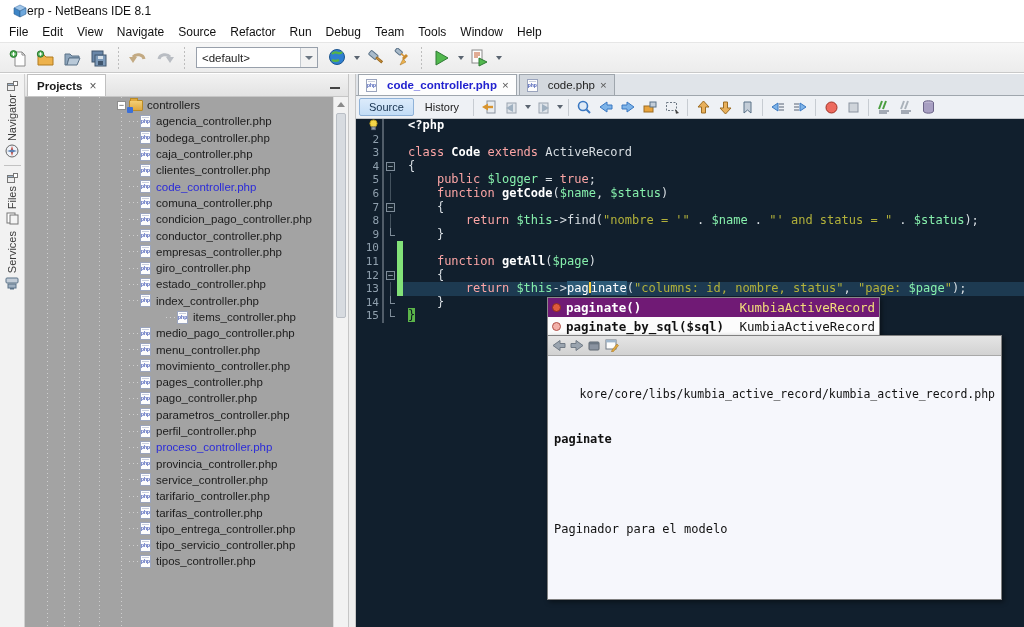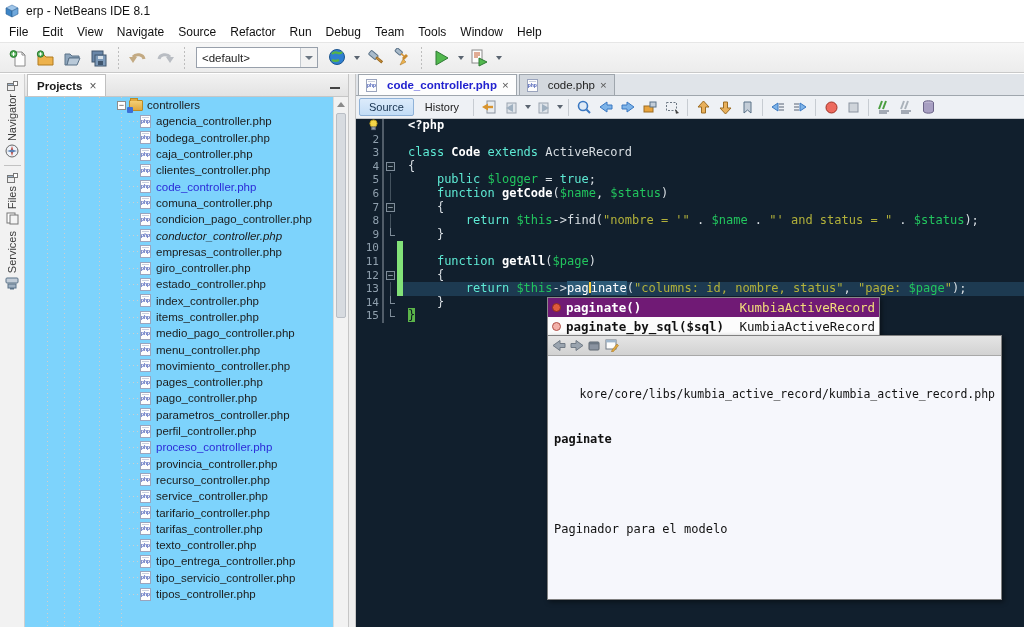--- a/index.html
+++ b/index.html
@@ -1,21 +1,21 @@
 <!DOCTYPE html>
 <html><head>
 <meta charset="utf-8">
 <style>
   *{margin:0;padding:0;box-sizing:border-box}
   html,body{width:1024px;height:627px;overflow:hidden}
   body{font-family:"Liberation Sans",sans-serif;background:#fff;position:relative;font-size:12px;color:#1a1a1a}
   #app{position:absolute;inset:0;background:#fff}
 
   
-  .titlebar{height:22px;display:flex;align-items:center;gap:7px;padding-left:5px;background:#fff}
+  .titlebar{height:22px;display:flex;align-items:center;gap:0;padding-left:13px;background:#fff}
   .titlebar .ttl{font-size:12px;color:#111}
   .menubar{height:20px;display:flex;align-items:center;padding-left:2px;background:#fff}
   .menubar .mi{padding:2px 7px;font-size:12px;color:#111;cursor:default}
   .toolbar{height:31px;background:linear-gradient(#f7f7f7,#ececec);border-top:1px solid #e6e6e6;border-bottom:1px solid #c9c9c9;display:flex;align-items:center;padding-left:6px;gap:3px}
   .tbtn{width:24px;height:24px;display:flex;align-items:center;justify-content:center;border:1px solid transparent;border-radius:2px}
   .tsep{width:1px;height:22px;margin:0 4px;background:repeating-linear-gradient(#bdbdbd 0 2px,transparent 2px 4px)}
   .caret-d{width:0;height:0;border-left:3px solid transparent;border-right:3px solid transparent;border-top:4px solid #5a6470;margin-left:2px}
   .combo{display:flex;align-items:center;height:21px;width:122px;background:#fff;border:1px solid #98a0ab;margin:0 4px}
   .combo .cval{flex:1;padding:0 5px;font-size:11.5px;color:#222;white-space:nowrap;overflow:hidden}
   .combo .cbtn{width:17px;height:100%;border-left:1px solid #c4c9cf;background:#f2f2f2;display:flex;align-items:center;justify-content:center}
@@ -24,21 +24,21 @@
   
   .main{position:absolute;top:74px;left:0;right:0;bottom:0;display:flex}
 
   
   .rail{width:25px;background:#f2f2f2;border-right:1px solid #cfcfcf;display:flex;flex-direction:column;align-items:center;padding-top:4px}
   .rail-group{display:flex;flex-direction:column;align-items:center;gap:3px;padding:3px 0}
   .rail-label{writing-mode:vertical-rl;transform:rotate(180deg);font-size:11px;color:#3c3c3c}
   .rail-sep{width:17px;height:1px;background:#c2c2c2;margin:4px 0}
 
   
-  .projects{width:324px;background:#7dd3fc;border-right:1px solid #c6c6c6;display:flex;flex-direction:column}
+  .projects{width:324px;background:#a3a3a3;border-right:1px solid #c6c6c6;display:flex;flex-direction:column}
   .projhead{height:23px;background:linear-gradient(#f2f2f2,#e3e3e3);border-bottom:1px solid #c6c6c6;display:flex;align-items:flex-end}
   .projtab{height:22px;display:flex;align-items:center;gap:7px;background:#fff;border:1px solid #c0c0c0;border-bottom:none;padding:0 9px;margin-left:2px;font-weight:bold;font-size:11.5px}
   .projtab .x{color:#555;font-weight:normal;font-size:12px}
   .projmin{margin-left:auto;margin-right:8px;margin-bottom:7px;width:10px;height:2px;background:#444}
   .treewrap{flex:1;position:relative;overflow:hidden}
   .guide{position:absolute;top:0;bottom:0;width:1px;background:repeating-linear-gradient(#cfcfcf 0 1px,transparent 1px 4px)}
   .tree{position:absolute;top:0;left:0;right:15px;font-size:11.5px;color:#1c1c1c}
   .trow{height:16.3px;display:flex;align-items:center;white-space:nowrap}
   .trow.hl{color:#2b2bd8}
   .dash{width:9px;height:1px;background:repeating-linear-gradient(90deg,#cfcfcf 0 1px,transparent 1px 4px);margin-right:2px}
@@ -74,24 +74,24 @@
   .gut{width:26px;flex:none;text-align:right;padding-right:3px;color:#90a0ae;font-size:11px}
   .gsep{width:2px;flex:none;background:#515d69}
   .fold{width:13px;flex:none;position:relative;display:flex;align-items:center;justify-content:center}
   .foldbox{width:9px;height:9px;border:1px solid #7e8c99;color:#aab6c1;font-size:9px;line-height:6px;text-align:center;background:#16242f}
   .foldline{position:absolute;left:6px;top:0;bottom:0;width:1px;background:#44525e}
   .foldend{position:absolute;left:6px;top:0;height:8px;width:5px;border-left:1px solid #7e8c99;border-bottom:1px solid #7e8c99}
   .gbar{width:6px;flex:none}
   .gbar.on{background:#82e178}
   .src{flex:1;white-space:pre;padding-left:5px;color:#d8dee3}
   .cl.cur .src{background:#1d3a51}
-  .tk-k{color:#5eead4}
+  .tk-k{color:#fca5a5}
   .tk-i{color:#fff;font-weight:bold}
   .tk-p{color:#d8dee3}
-  .tk-v{color:#22c55e}
+  .tk-v{color:#86efac}
   .tk-s{color:#b2b13a}
   .tk-hw{background:#2c5a77;color:#fff}
   .tk-gb{background:#5cb54a;color:#0b1822}
   .caret{display:inline-block;width:2px;height:11px;background:#ffd23e;vertical-align:-1px}
 
   
   .completion{position:absolute;left:191px;top:178px;width:333px;background:#fcfcfc;border:1px solid #8a8a8a;font-family:"DejaVu Sans Mono",monospace;font-size:12.5px;box-shadow:2px 2px 4px rgba(0,0,0,.4)}
   .crow{height:19px;display:flex;align-items:center;gap:5px;padding:0 4px;color:#111}
   .crow.sel{background:#701a75;color:#fff}
   .crow .cname{font-weight:bold;white-space:nowrap}
@@ -334,21 +334,21 @@
             <div class="trow" style="padding-left: 104px;">
               <span class="dash"></span>
               <span class="phpfile"></span>
               <span>comuna_controller.php</span>
             </div>
             <div class="trow" style="padding-left: 104px;">
               <span class="dash"></span>
               <span class="phpfile"></span>
               <span>condicion_pago_controller.php</span>
             </div>
-            <div class="trow" style="padding-left: 104px; font-style: italic;">
+            <div class="trow" style="padding-left: 104px;">
               <span class="dash"></span>
               <span class="phpfile"></span>
               <span>conductor_controller.php</span>
             </div>
             <div class="trow" style="padding-left: 104px;">
               <span class="dash"></span>
               <span class="phpfile"></span>
               <span>empresas_controller.php</span>
             </div>
             <div class="trow" style="padding-left: 104px;">
@@ -359,21 +359,21 @@
             <div class="trow" style="padding-left: 104px;">
               <span class="dash"></span>
               <span class="phpfile"></span>
               <span>estado_controller.php</span>
             </div>
             <div class="trow" style="padding-left: 104px;">
               <span class="dash"></span>
               <span class="phpfile"></span>
               <span>index_controller.php</span>
             </div>
-            <div class="trow" style="padding-left: 104px;">
+            <div class="trow" style="padding-left: 104px; justify-content: center;">
               <span class="dash"></span>
               <span class="phpfile"></span>
               <span>items_controller.php</span>
             </div>
             <div class="trow" style="padding-left: 104px;">
               <span class="dash"></span>
               <span class="phpfile"></span>
               <span>medio_pago_controller.php</span>
             </div>
             <div class="trow" style="padding-left: 104px;">
@@ -412,41 +412,31 @@
               <span>proceso_controller.php</span>
             </div>
             <div class="trow" style="padding-left: 104px;">
               <span class="dash"></span>
               <span class="phpfile"></span>
               <span>provincia_controller.php</span>
             </div>
             <div class="trow" style="padding-left: 104px;">
               <span class="dash"></span>
               <span class="phpfile"></span>
-              <span>recurso_controller.php</span>
-            </div>
-            <div class="trow" style="padding-left: 104px;">
-              <span class="dash"></span>
-              <span class="phpfile"></span>
               <span>service_controller.php</span>
             </div>
             <div class="trow" style="padding-left: 104px;">
               <span class="dash"></span>
               <span class="phpfile"></span>
               <span>tarifario_controller.php</span>
             </div>
             <div class="trow" style="padding-left: 104px;">
               <span class="dash"></span>
               <span class="phpfile"></span>
               <span>tarifas_controller.php</span>
-            </div>
-            <div class="trow" style="padding-left: 104px;">
-              <span class="dash"></span>
-              <span class="phpfile"></span>
-              <span>texto_controller.php</span>
             </div>
             <div class="trow" style="padding-left: 104px; align-items: center;">
               <span class="dash"></span>
               <span class="phpfile"></span>
               <span>tipo_entrega_controller.php</span>
             </div>
             <div class="trow" style="padding-left: 104px;">
               <span class="dash"></span>
               <span class="phpfile"></span>
               <span>tipo_servicio_controller.php</span>

